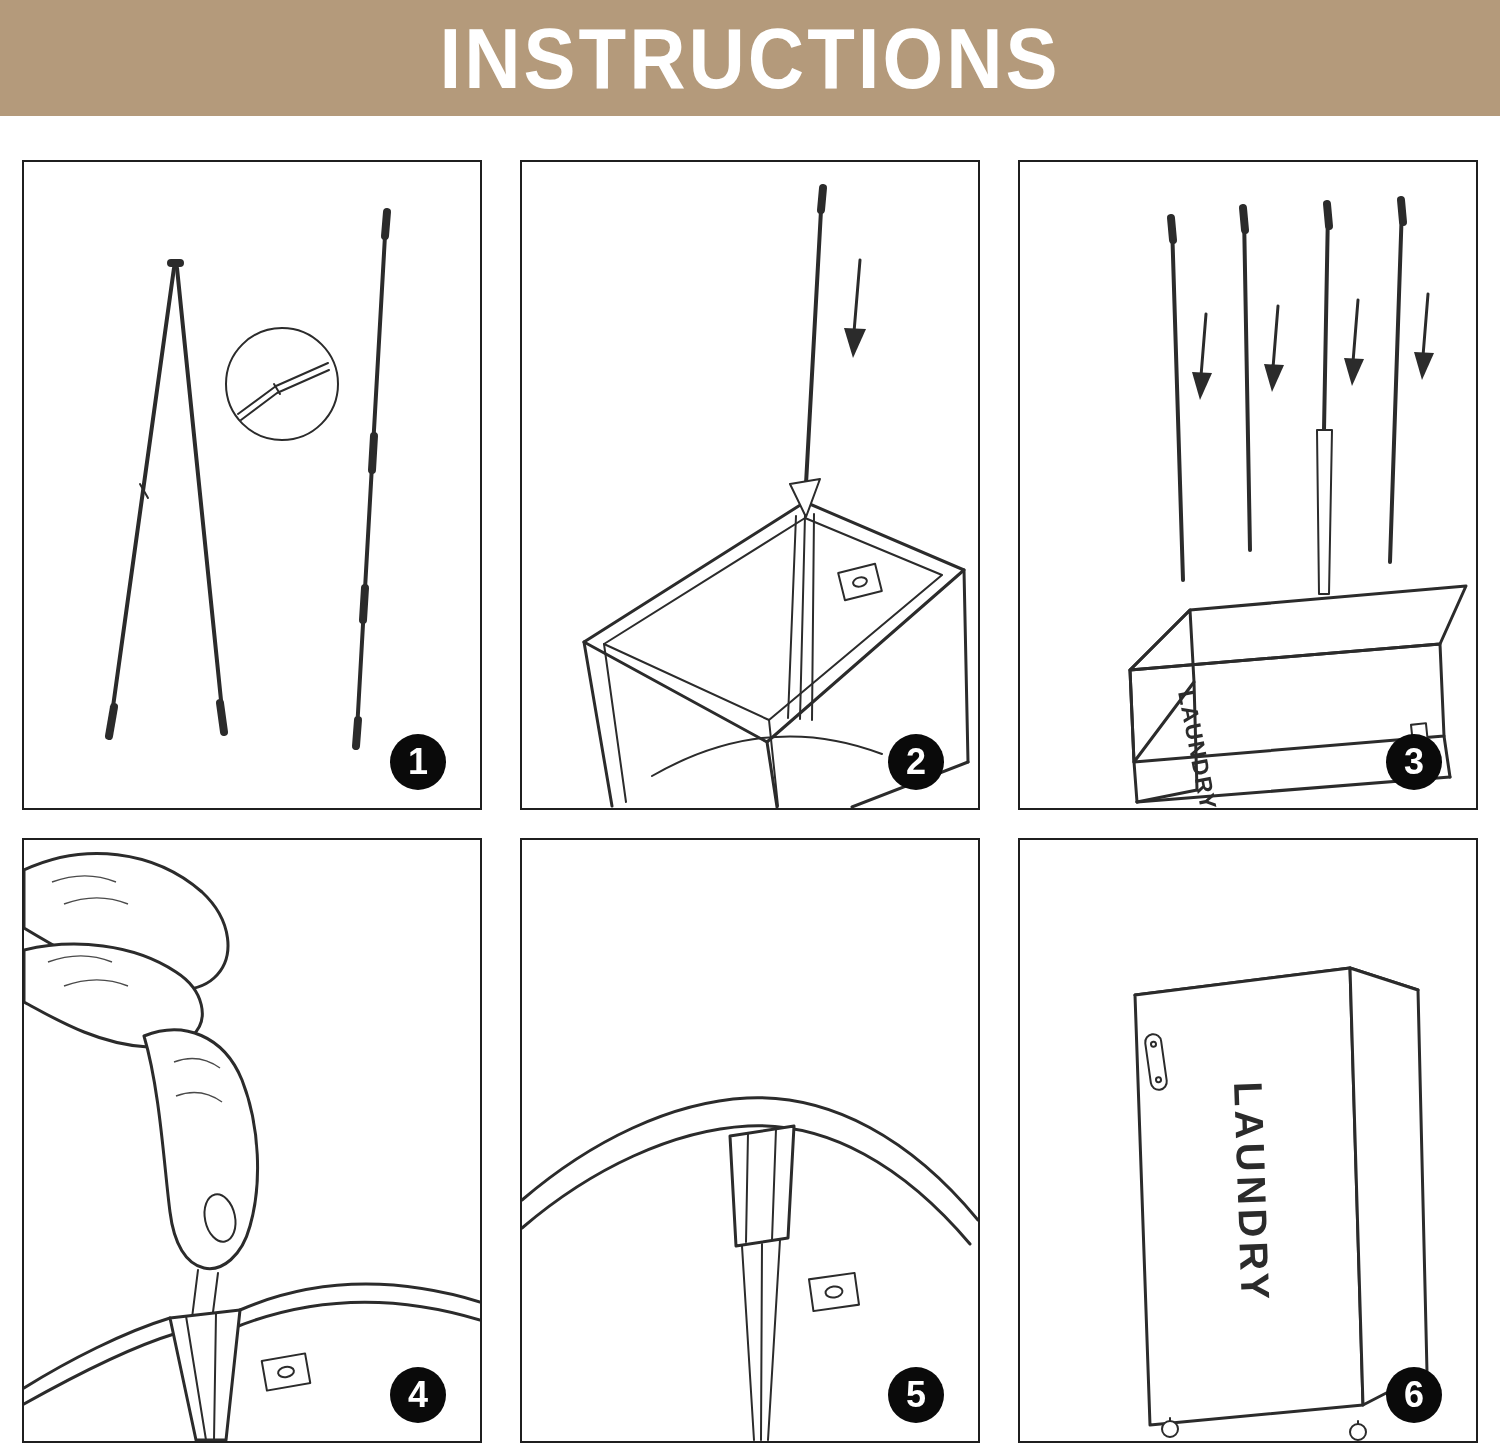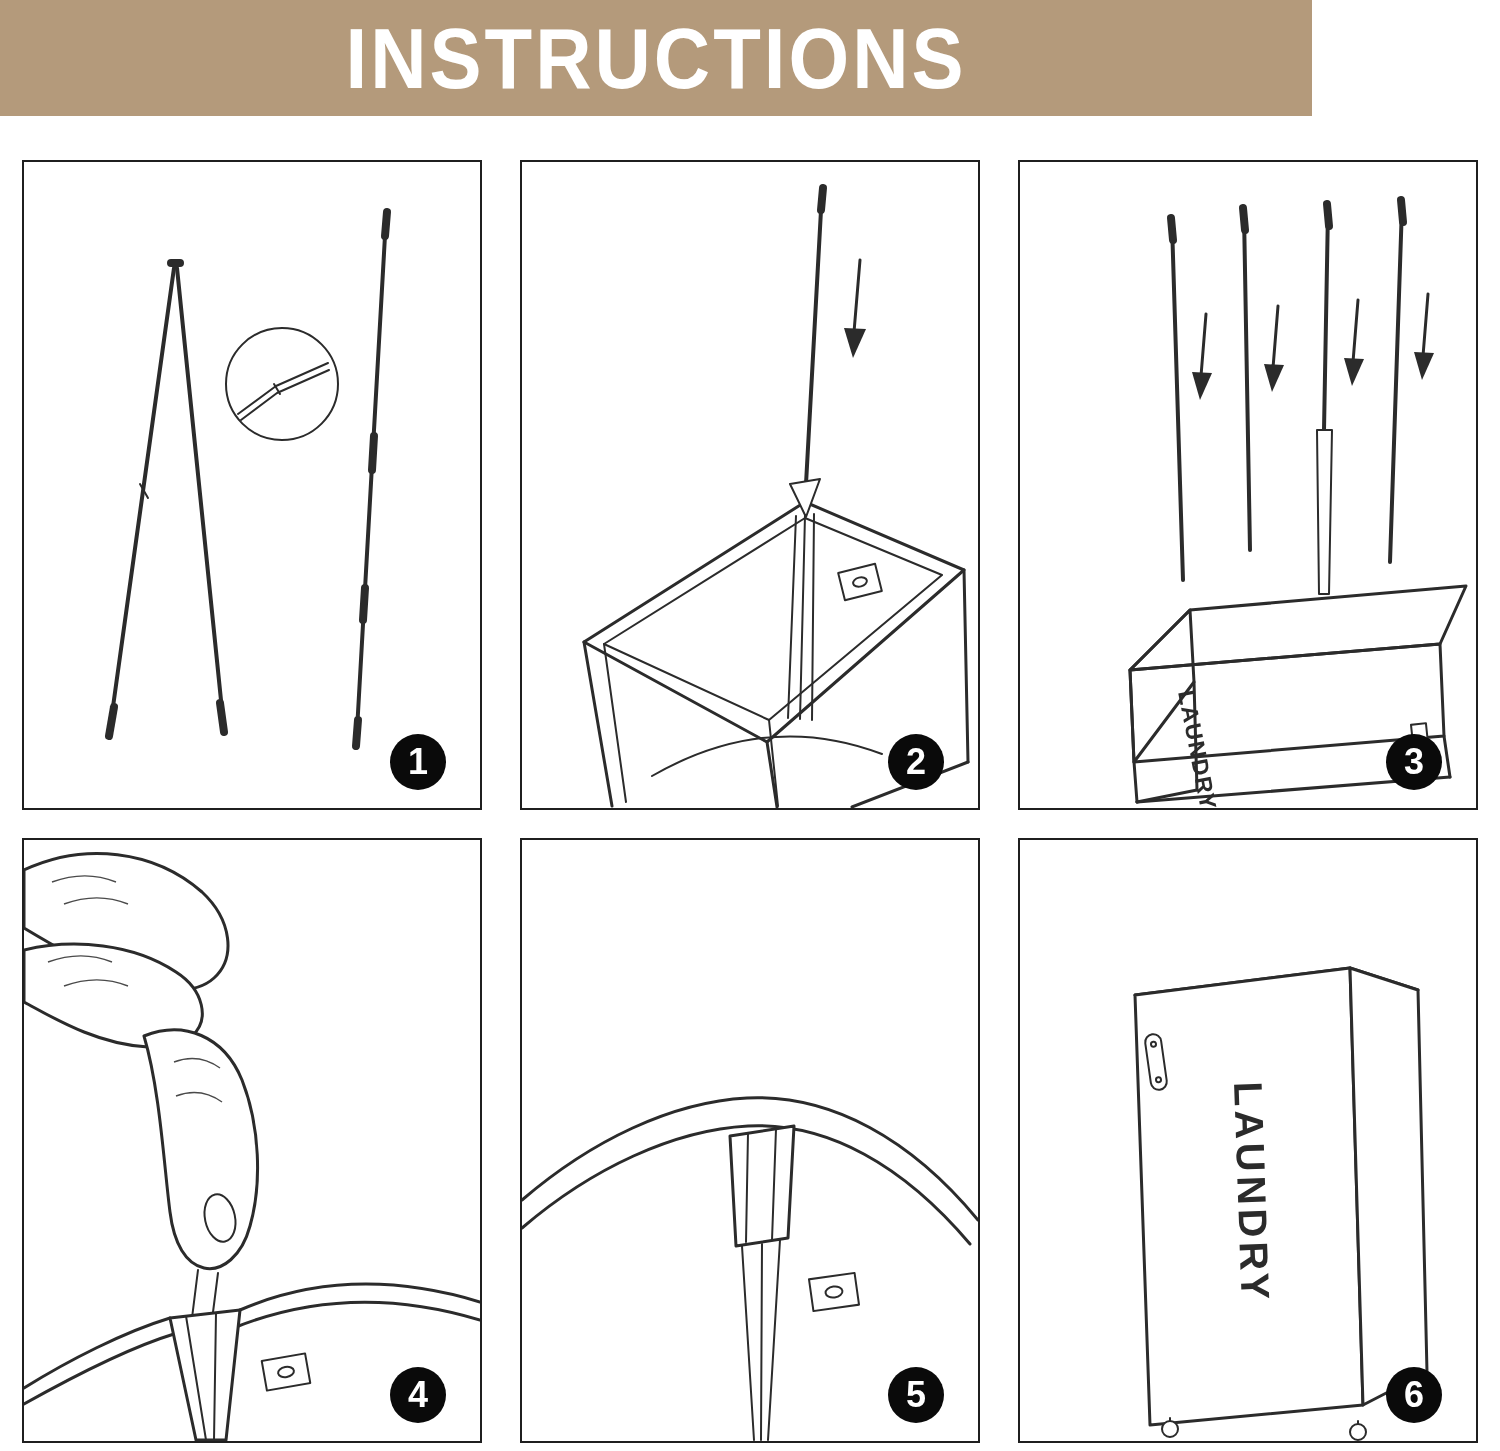--- a/index.html
+++ b/index.html
@@ -4,21 +4,21 @@
 <style>
   * { margin:0; padding:0; box-sizing:border-box; }
   body {
     width:1500px; height:1451px;
     background:#ffffff;
     font-family:"Liberation Sans", sans-serif;
     position:relative;
     overflow:hidden;
   }
   .banner {
-    position:absolute; left:0; top:0; width:1312px; height:116px;
+    position:absolute; left:0; top:0; width:1500px; height:116px;
     background:#b49a7b;
     display:flex; align-items:center; justify-content:center;
   }
   .banner h1 {
     color:#ffffff;
     font-size:78px;
     font-weight:bold;
     letter-spacing:3px;
     transform:scaleY(1.1);
   }

